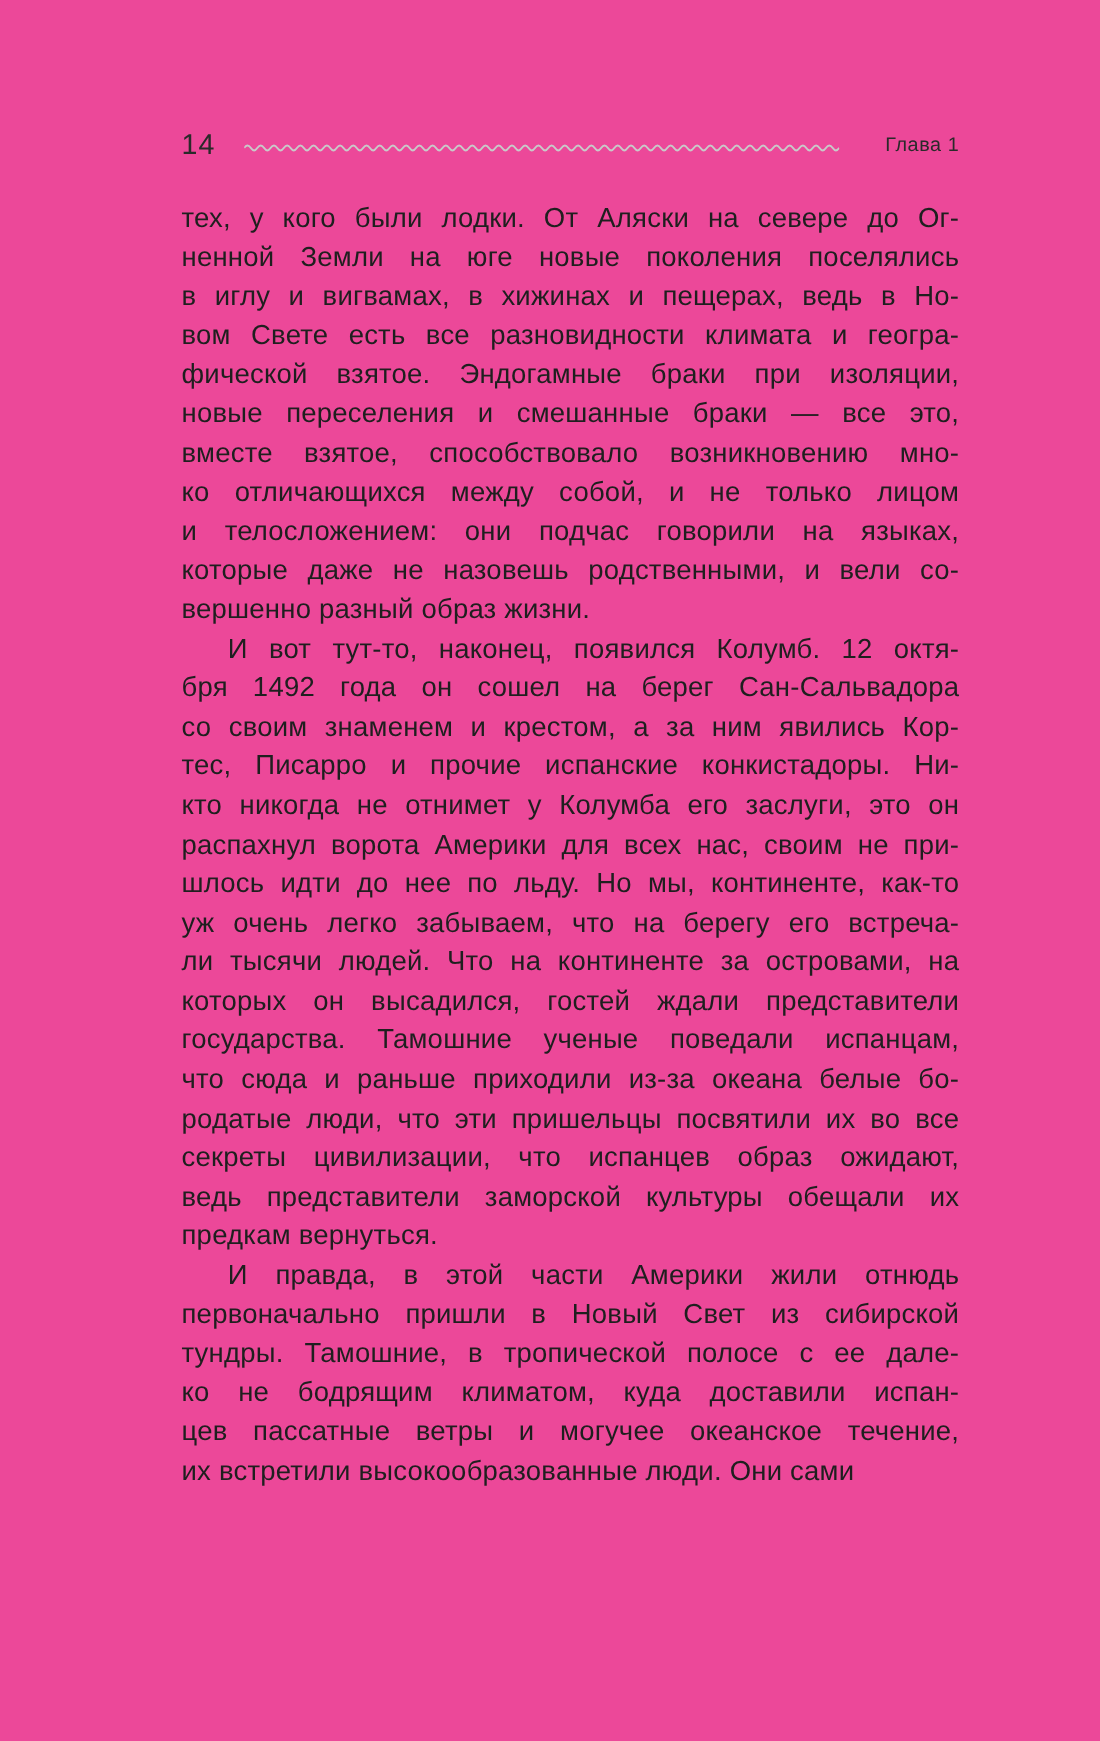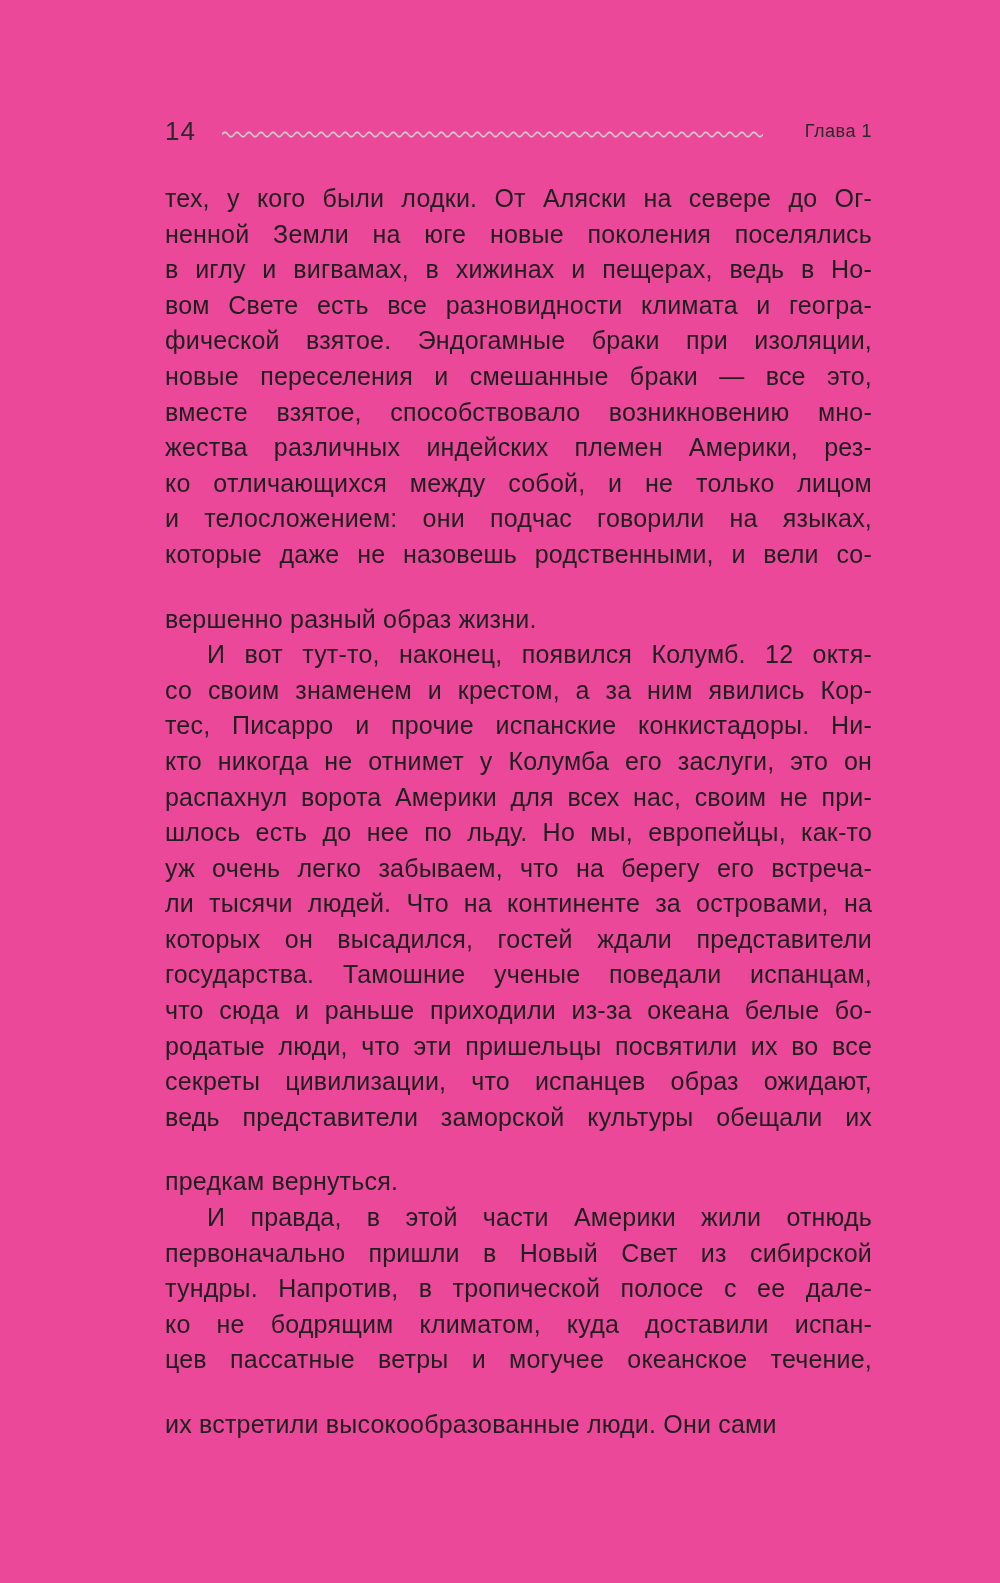--- a/index.html
+++ b/index.html
@@ -51,21 +51,20 @@
   .line {
     line-height: 35.6px;
     letter-spacing: 0.2px;
     text-align: justify;
     text-align-last: justify;
     white-space: normal;
   }
   .line.last {
     text-align: left;
     text-align-last: left;
-    margin-top: 29px;
   }
   .line.first-indent {
     padding-left: 42px;
   }
 </style>
 </head>
 <body>
 
 <div class="page">
   <header class="page-header">
@@ -78,45 +77,45 @@
 
   <main class="page-text">
       <div class="paragraph">
         <div class="line">тех, у кого были лодки. От Аляски на севере до Ог-</div>
         <div class="line">ненной Земли на юге новые поколения поселялись</div>
         <div class="line">в иглу и вигвамах, в хижинах и пещерах, ведь в Но-</div>
         <div class="line">вом Свете есть все разновидности климата и геогра-</div>
         <div class="line">фической взятое. Эндогамные браки при изоляции,</div>
         <div class="line">новые переселения и смешанные браки — все это,</div>
         <div class="line">вместе взятое, способствовало возникновению мно-</div>
-        <div class="line">жества различных индейских племен Америки, рез-</div>
         <div class="line">ко отличающихся между собой, и не только лицом</div>
         <div class="line">и телосложением: они подчас говорили на языках,</div>
         <div class="line">которые даже не назовешь родственными, и вели со-</div>
         <div class="line last">вершенно разный образ жизни.</div>
       </div>
       <div class="paragraph">
         <div class="line first-indent">И вот тут-то, наконец, появился Колумб. 12 октя-</div>
+        <div class="line">бря 1492 года он сошел на берег Сан-Сальвадора</div>
         <div class="line">со своим знаменем и крестом, а за ним явились Кор-</div>
         <div class="line">тес, Писарро и прочие испанские конкистадоры. Ни-</div>
         <div class="line">кто никогда не отнимет у Колумба его заслуги, это он</div>
         <div class="line">распахнул ворота Америки для всех нас, своим не при-</div>
-        <div class="line">шлось есть до нее по льду. Но мы, европейцы, как-то</div>
+        <div class="line">шлось идти до нее по льду. Но мы, континенте, как-то</div>
         <div class="line">уж очень легко забываем, что на берегу его встреча-</div>
         <div class="line">ли тысячи людей. Что на континенте за островами, на</div>
         <div class="line">которых он высадился, гостей ждали представители</div>
         <div class="line">государства. Тамошние ученые поведали испанцам,</div>
         <div class="line">что сюда и раньше приходили из-за океана белые бо-</div>
         <div class="line">родатые люди, что эти пришельцы посвятили их во все</div>
         <div class="line">секреты цивилизации, что испанцев образ ожидают,</div>
         <div class="line">ведь представители заморской культуры обещали их</div>
         <div class="line last">предкам вернуться.</div>
       </div>
       <div class="paragraph">
         <div class="line first-indent">И правда, в этой части Америки жили отнюдь</div>
         <div class="line">первоначально пришли в Новый Свет из сибирской</div>
-        <div class="line">тундры. Напротив, в тропической полосе с ее дале-</div>
+        <div class="line">тундры. Тамошние, в тропической полосе с ее дале-</div>
         <div class="line">ко не бодрящим климатом, куда доставили испан-</div>
         <div class="line">цев пассатные ветры и могучее океанское течение,</div>
         <div class="line last">их встретили высокообразованные люди. Они сами</div>
       </div>
     </main>
 </div>
 
 </body></html>

